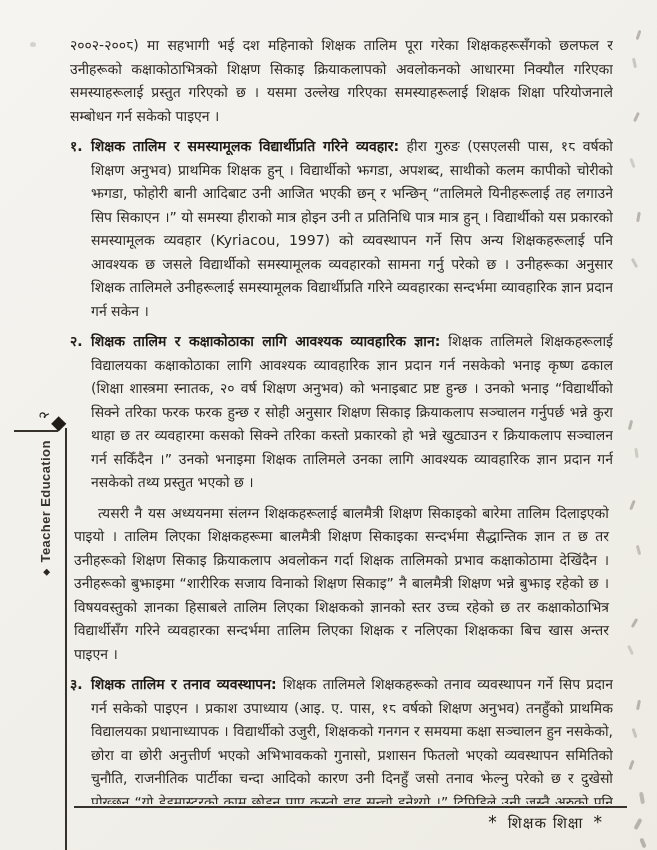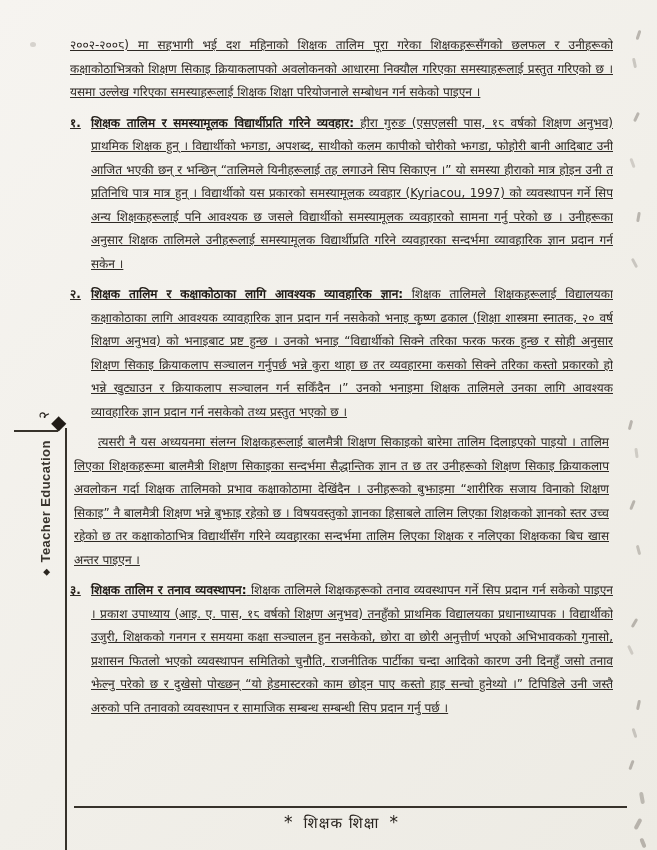--- a/index.html
+++ b/index.html
@@ -7,21 +7,21 @@
     position:relative;
     width:657px;height:850px;
     background:linear-gradient(135deg,#f6f4f0 0%,#f1efe9 55%,#edebe4 100%);
     font-family:"DejaVu Sans",sans-serif;
     color:#2e2924;
     overflow:hidden;
   }
   .content{
     position:absolute;left:70px;top:34px;width:543px;height:770px;
     overflow:hidden;
-    font-size:12px;line-height:23.5px;text-align:justify;text-decoration:underline;
+    font-size:14px;line-height:23.5px;text-align:justify;
   }
   .para{margin:0 0 7px 0;}
   .para.mid{ text-indent:24px; margin:7px 4px;}
   .list-item{display:flex;margin:0 0 7px 0;}
   .list-item .num{flex:0 0 21px;font-weight:bold;color:#262019;}
   .list-item .itxt{flex:1;}
   .ihead{font-weight:bold;color:#1f1a15;}
   
   .h-tick{position:absolute;left:14px;top:430px;width:44px;height:2px;background:#37322b;}
   .v-rule{position:absolute;left:65px;top:428px;width:2px;height:422px;background:#37322b;}
@@ -35,21 +35,21 @@
     transform:rotate(-90deg);
     font-family:"Liberation Sans","DejaVu Sans",sans-serif;
     font-weight:bold;font-size:13px;color:#39342e;
     text-align:center;white-space:nowrap;letter-spacing:.4px;
   }
   .journal-label .mini-diamond{font-size:9px;vertical-align:1px;margin-right:6px;color:#2b2620;}
   
   .footer-rule{position:absolute;left:74px;top:806px;width:553px;height:2px;background:#37322b;}
   .footer{
     position:absolute;left:70px;top:812px;width:543px;
-    text-align:center;font-size:15px;color:#29241f;letter-spacing:1px;
+    text-align:right;font-size:15px;color:#29241f;letter-spacing:1px;
   }
   .footer .star{font-size:17px;margin:0 10px;color:#211c17;}
   
   .artifact{
     position:absolute;width:3px;height:10px;border-radius:2px;
     background:rgba(95,88,80,.38);
   }
   .blot{position:absolute;width:6px;height:5px;border-radius:50%;background:rgba(120,113,104,.25);}
 </style>
 </head>

